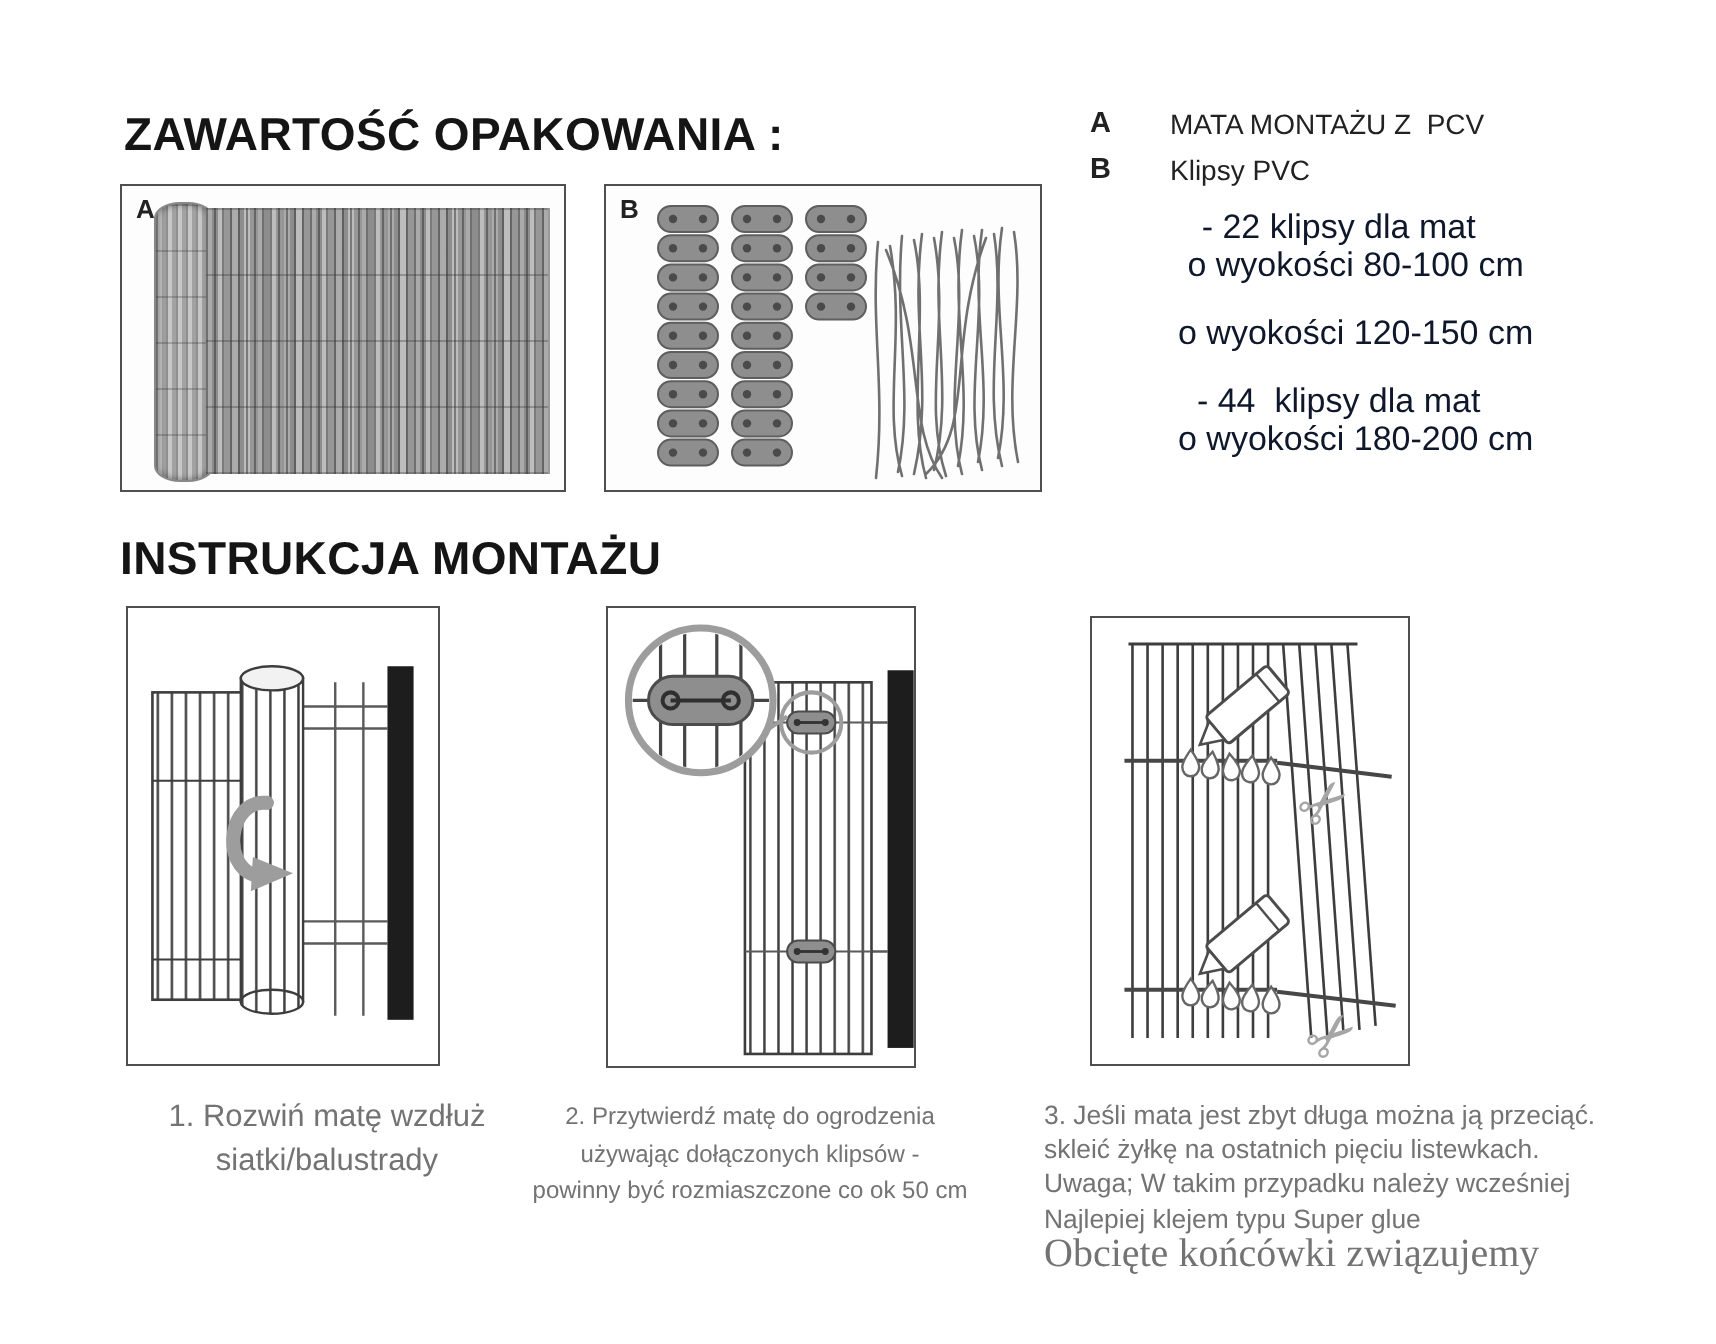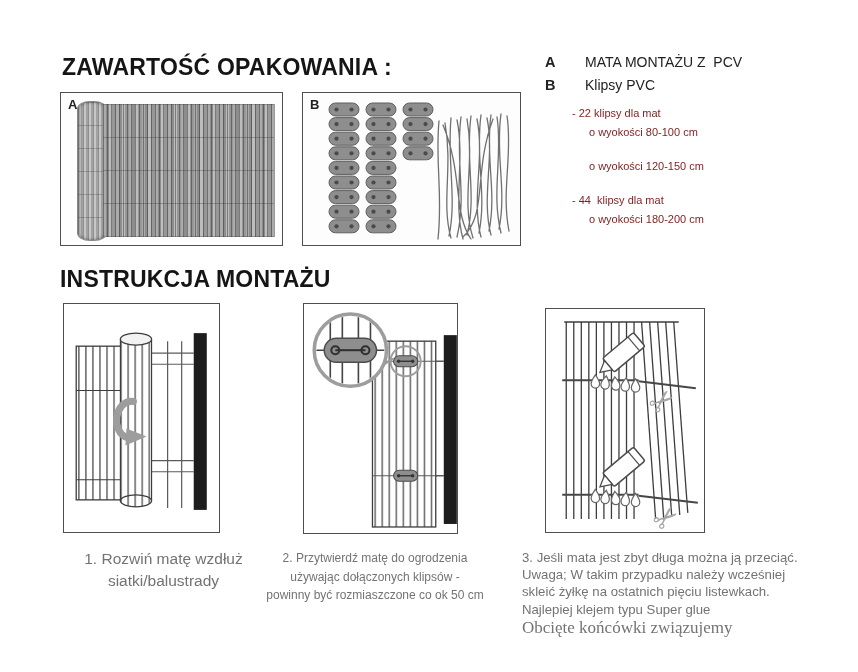--- a/index.html
+++ b/index.html
@@ -37,37 +37,37 @@
     border:1px solid #888;border-radius:13px/8px;
     box-shadow:inset 2px 0 3px rgba(0,0,0,.25), inset -2px 0 3px rgba(0,0,0,.25);
   }
   .boxB svg{position:absolute;left:0;top:0;}
 
   
   .legend{position:absolute;left:545px;top:51px;font-size:14px;color:#222;}
   .legend .row{display:flex;line-height:23px;}
   .legend .key{width:40px;font-weight:bold;font-size:14.5px;}
   .pre{white-space:pre;}
-  .cliplist{position:absolute;left:572px;top:104px;font-size:11px;color:#7f1d1d;}
+  .cliplist{position:absolute;left:572px;top:104px;font-size:17px;color:#0f172a;text-align:center;}
   .clipitem{margin-bottom:15px;line-height:19px;}
   .clipitem .h2l{padding-left:17px;}
 
   
   .panel{position:absolute;background:#ffffff;border:1.5px solid #4f4f4f;box-sizing:border-box;}
   .p1{left:63px;top:303px;width:157px;height:230px;}
   .p2{left:303px;top:303px;width:155px;height:231px;}
   .p3{left:545px;top:308px;width:160px;height:225px;}
   .panel svg{display:block;width:100%;height:100%;}
 
   
   .cap{position:absolute;color:#737373;}
   .cap1{left:66px;top:548px;width:195px;text-align:center;font-size:15.5px;line-height:22px;}
   .cap2{left:255px;top:549px;width:240px;text-align:center;font-size:12px;line-height:18.5px;}
   .cap3{left:522px;top:549px;width:335px;text-align:left;font-size:13.2px;line-height:17.2px;}
-  .cap3 .serifline{font-family:"Liberation Serif",serif;font-size:17px;line-height:19px;}
+  .cap3 .serifline{font-family:"Liberation Serif",serif;font-size:20px;line-height:19px;}
 </style>
 </head>
 <body>
 
 <div class="page">
 
   <h1 class="title t1">ZAWARTOŚĆ OPAKOWANIA :</h1>
 
   <div class="figbox boxA">
     <span class="figlabel">A</span>
@@ -302,19 +302,19 @@
     <div>1. Rozwiń matę wzdłuż</div>
     <div>siatki/balustrady</div>
   </div>
   <div class="cap cap2">
     <div>2. Przytwierdź matę do ogrodzenia</div>
     <div>używając dołączonych klipsów -</div>
     <div>powinny być rozmiaszczone co ok 50 cm</div>
   </div>
   <div class="cap cap3">
     <div>3. Jeśli mata jest zbyt długa można ją przeciąć.</div>
+    <div>skleić żyłkę na ostatnich pięciu listewkach.</div>
     <div>Uwaga; W takim przypadku należy wcześniej</div>
-    <div>skleić żyłkę na ostatnich pięciu listewkach.</div>
     <div>Najlepiej klejem typu Super glue</div>
     <div class="serifline">Obcięte końcówki związujemy</div>
   </div>
 
 </div>
 
 </body></html>

